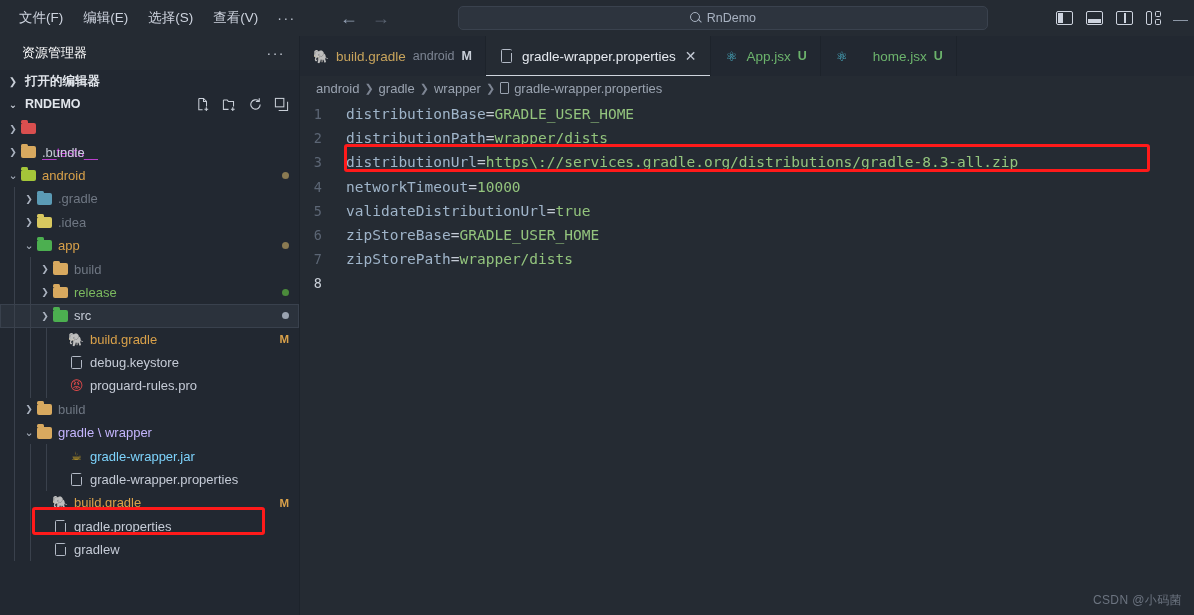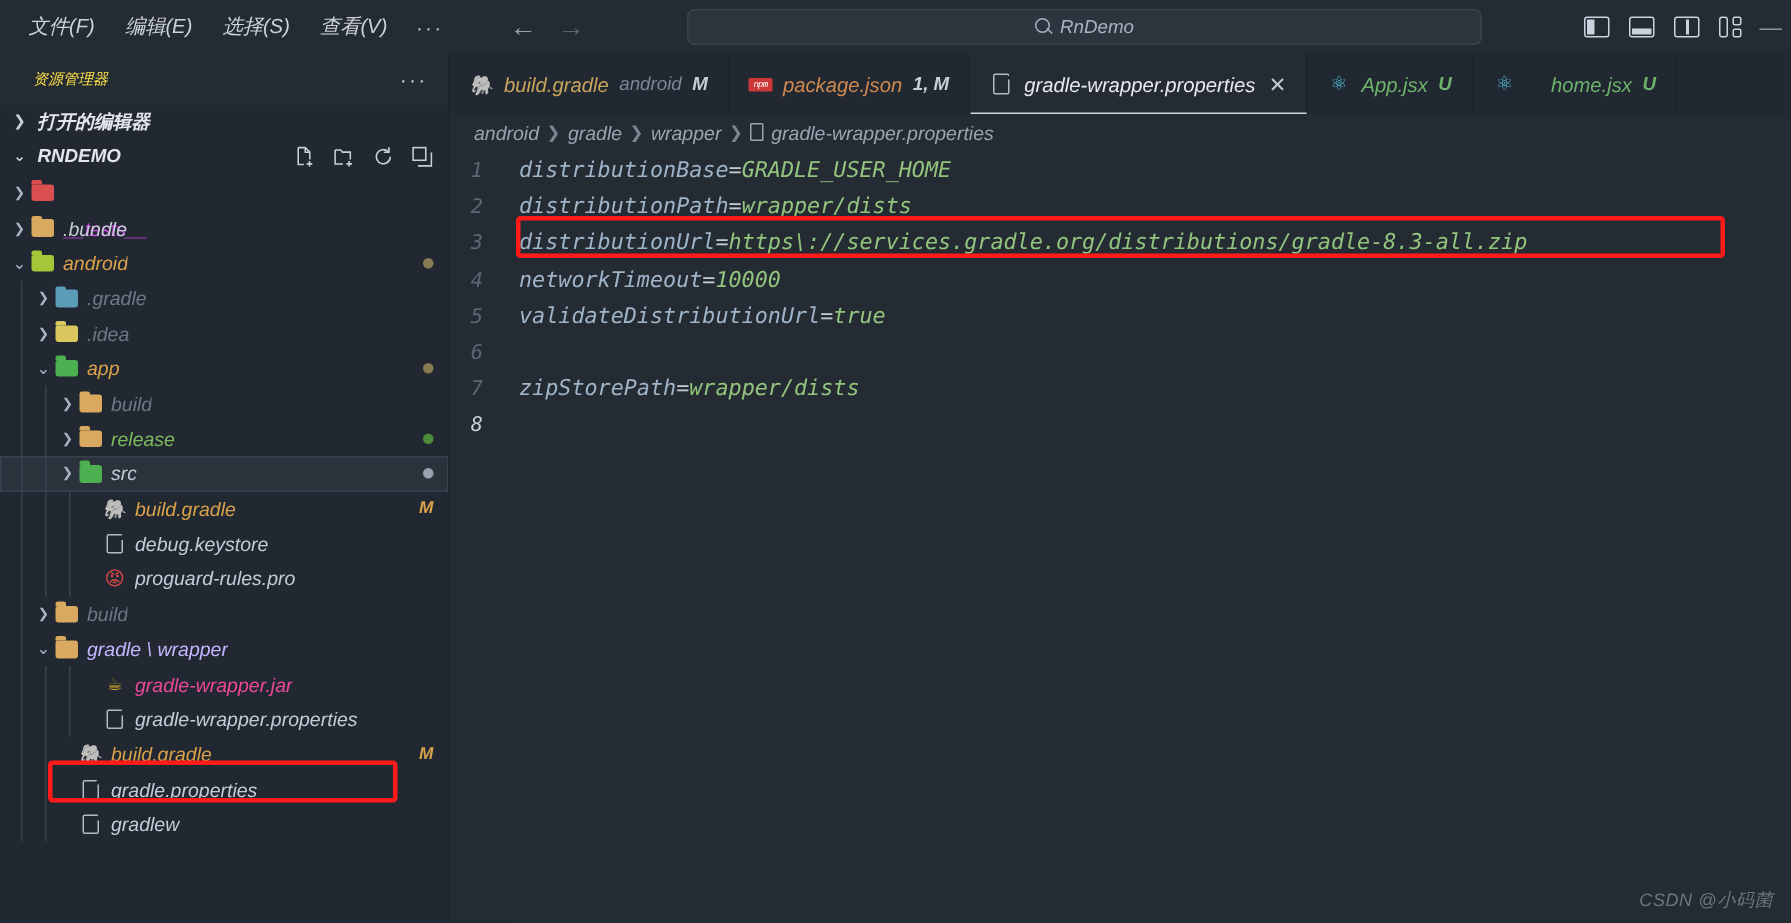--- a/index.html
+++ b/index.html
@@ -6,21 +6,21 @@
   html, body {
     width: 1194px; height: 615px;
     background: #222831;
     font-family: "Liberation Sans", "DejaVu Sans", sans-serif;
     overflow: hidden;
   }
   #app {
     position: relative;
     width: 1194px; height: 615px;
     background: #222831;
-    display: flex; flex-direction: column; font-style: italic;
+    display: flex; flex-direction: column;
   }
 
   
   .titlebar {
     height: 36px; flex: 0 0 36px;
     display: flex; align-items: center;
     background: #252b33;
     padding: 0 6px 0 10px;
   }
   .menu-items { display: flex; align-items: center; gap: 2px; }
@@ -70,21 +70,21 @@
     border-right: 1px solid #1d232b;
     position: relative;
     overflow: hidden;
   }
   .sb-header {
     height: 34px; flex: 0 0 34px;
     display: flex; align-items: center; justify-content: space-between;
     padding: 0 14px 0 22px;
     background: #252b33;
   }
-  .sb-title { color: #fde047; font-size: 10px; }
+  .sb-title { color: #ffffff; font-size: 13px; }
   .sb-dots { color: #c4cad4; font-size: 14px; letter-spacing: 1.5px; }
   .sb-section {
     height: 22px; display: flex; align-items: center; gap: 5px;
     padding-left: 6px; color: #e2e6ec; font-size: 12.5px; font-weight: bold;
   }
   .chev { width: 14px; text-align: center; color: #c9cfd8; font-size: 10px; display: inline-block; }
   .sb-root {
     height: 24px; display: flex; align-items: center;
     padding-left: 6px; color: #e2e6ec; font-size: 12.5px; font-weight: bold;
     justify-content: space-between; padding-right: 10px;
@@ -379,21 +379,21 @@
             <span class="label" style="color: #c4b5fd;">gradle \ wrapper</span>
           </div>
           <div class="row" style="padding-left: 54px;">
             <span class="guide" style="left: 14px;"></span>
             <span class="guide" style="left: 30px;"></span>
             <span class="guide" style="left: 46px;"></span>
             <span class="twisty">&nbsp;</span>
             <span class="ficon">
               <span style="color:#c9a227;font-size:12px;">☕</span>
             </span>
-            <span class="label" style="color: #ec4899;">gradle-wrapper.jar</span>
+            <span class="label" style="color: #7dd3fc;">gradle-wrapper.jar</span>
           </div>
           <div class="row" style="padding-left: 54px;">
             <span class="guide" style="left: 14px;"></span>
             <span class="guide" style="left: 30px;"></span>
             <span class="guide" style="left: 46px;"></span>
             <span class="twisty">&nbsp;</span>
             <span class="ficon">
               <span class="fdoc" style="border-color:#b3bac6"></span>
             </span>
             <span class="label" style="color: rgb(197, 203, 214);">gradle-wrapper.properties</span>
@@ -431,27 +431,20 @@
 
     <div class="editor">
       <div class="tabbar" id="tabbar">
           <div class="tab">
             <span class="tab-icon">
               <span class="gradle-ele">🐘</span>
             </span>
             <span class="tname" style="color: rgb(200, 164, 92);">build.gradle</span>
             <span class="tdesc">android</span>
             <span class="tmark" style="color: rgb(201, 207, 216);">M</span>
-          </div>
-          <div class="tab">
-            <span class="tab-icon">
-              <span class="npm-icon">npm</span>
-            </span>
-            <span class="tname" style="color: rgb(208, 138, 79);">package.json</span>
-            <span class="tmark" style="color: rgb(201, 207, 216);">1, M</span>
           </div>
           <div class="tab active">
             <span class="tab-icon">
               <span class="fdoc" style="border-color:#b3bac6"></span>
             </span>
             <span class="tname" style="color: rgb(230, 234, 240);">gradle-wrapper.properties</span>
             <span class="tclose">✕</span>
           </div>
           <div class="tab">
             <span class="tab-icon">
@@ -496,20 +489,21 @@
           <div class="code-line">
             <span class="ln">4</span>
             <span class="ctext"><span class="k">networkTimeout</span><span class="eq">=</span><span class="v">10000</span></span>
           </div>
           <div class="code-line">
             <span class="ln">5</span>
             <span class="ctext"><span class="k">validateDistributionUrl</span><span class="eq">=</span><span class="v">true</span></span>
           </div>
           <div class="code-line">
             <span class="ln">6</span>
+            <span class="ctext"><span class="k">zipStoreBase</span><span class="eq">=</span><span class="v">GRADLE_USER_HOME</span></span>
           </div>
           <div class="code-line">
             <span class="ln">7</span>
             <span class="ctext"><span class="k">zipStorePath</span><span class="eq">=</span><span class="v">wrapper/dists</span></span>
           </div>
           <div class="code-line">
             <span class="ln cur">8</span>
             <span class="ctext"></span>
           </div>
         </div>

